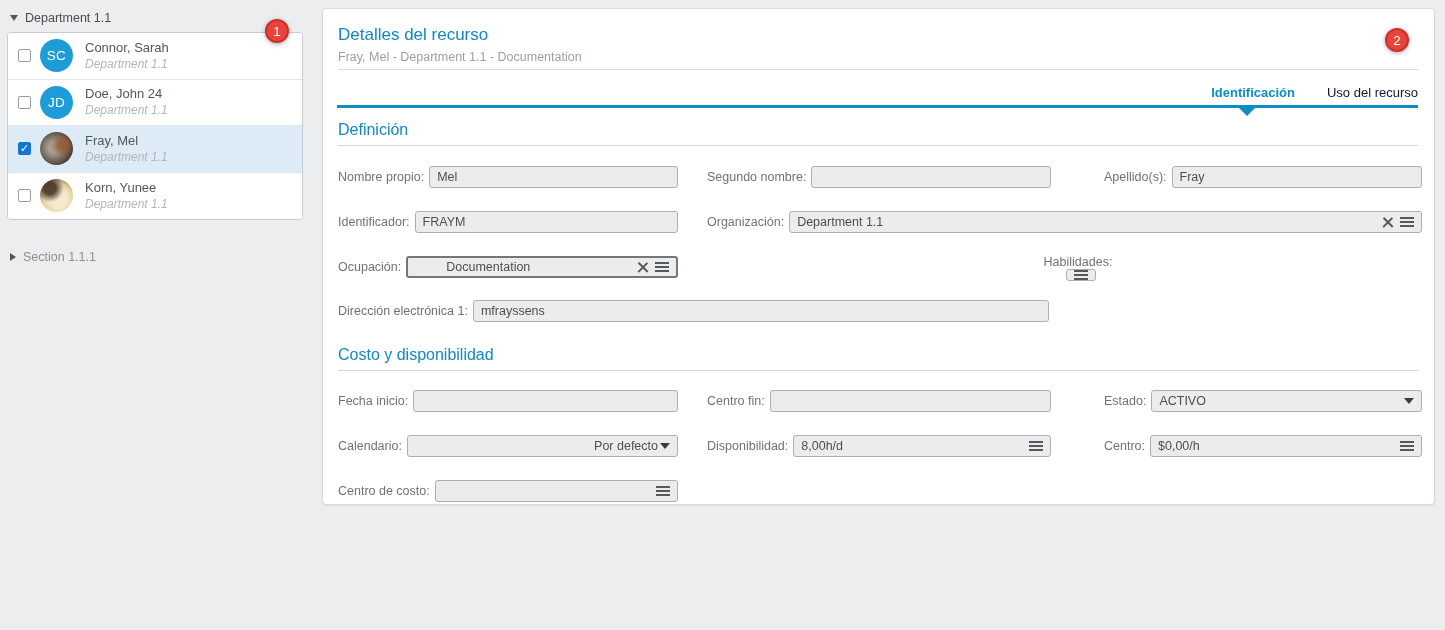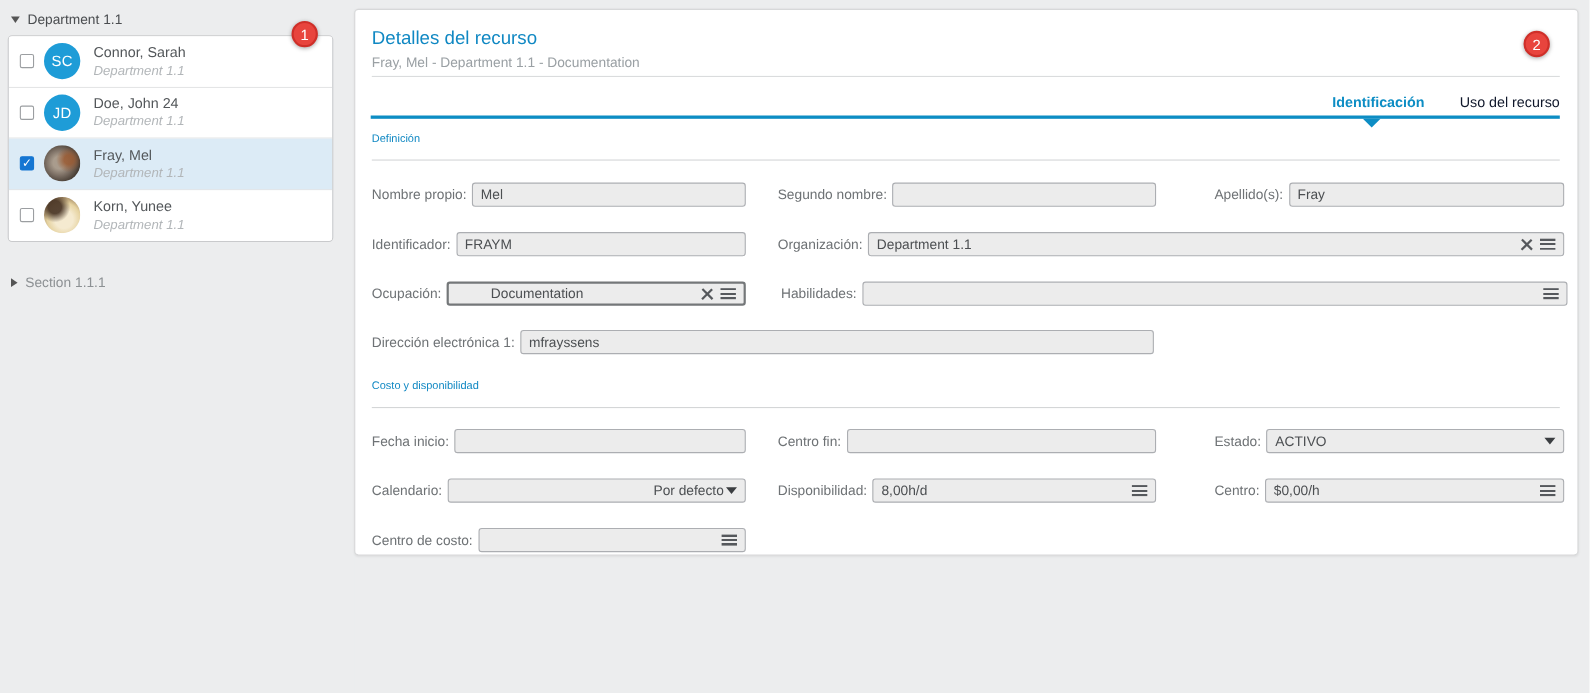--- a/index.html
+++ b/index.html
@@ -51,21 +51,21 @@
     box-shadow:0 1px 2px rgba(0,0,0,.06); }
   .panel-title { position:absolute; left:15px; top:16px; font-size:17px; color:#1088c3; }
   .panel-subtitle { position:absolute; left:15px; top:41px; font-size:12.5px; color:#9aa0a4; }
   .divider { position:absolute; left:15px; right:16px; height:1px; background:#dadcdd; }
   .tabs { position:absolute; top:76px; right:16px; display:flex; gap:32px; }
   .tab { font-size:13px; color:#0f172a; cursor:pointer; }
   .tab.active { color:#0d8dc4; font-weight:bold; }
   .tabline { position:absolute; left:14px; right:16px; top:96px; height:3px; background:#0d8dc4; }
   .tab-caret { position:absolute; top:99px; width:0; height:0;
     border-left:8px solid transparent; border-right:8px solid transparent; border-top:8px solid #0d8dc4; }
-  .section-title { position:absolute; left:15px; font-size:10px; color:#1088c3; }
+  .section-title { position:absolute; left:15px; font-size:16px; color:#1088c3; }
   .section-line { position:absolute; left:15px; right:16px; height:1px; background:#d4d6d7; }
 
   .field { position:absolute; height:23px; display:flex; align-items:center; }
   .field label { font-size:12.5px; color:#6e7275; white-space:nowrap; margin-right:5px; }
   .inputbox { flex:1; height:22px; background:#ececec; border:1px solid #acaeb2; border-radius:3px;
     display:flex; align-items:center; padding:0 7px; font-size:12.5px; color:#4c4f52; min-width:0; }
   .inputbox.focused { border:2px solid #747779;padding-left:38px; }
   .ival { white-space:nowrap; overflow:hidden; }
   .ival.right { margin-left:auto; }
   .ficons { margin-left:auto; display:flex; align-items:center; gap:6px; }
@@ -194,21 +194,21 @@
   <div class="field" style="left:15px; top:246px; width:340px;">
     <label>Ocupación:</label>
     <div class="inputbox focused">
       <span class="ival">Documentation</span>
       <span class="ficons">
         <span class="ic-x"></span>
         <span class="ic-menu"></span>
       </span>
     </div>
   </div>
-  <div class="field" style="left:387px; top:246px; width:715px;">
+  <div class="field" style="left:400px; top:246px; width:715px;flex-direction:column;">
     <label>Habilidades:</label>
     <div class="inputbox">
       <span class="ival"></span>
       <span class="ficons">
         <span class="ic-menu"></span>
       </span>
     </div>
   </div>
 
   <div class="field" style="left:15px; top:290px; width:711px;">

